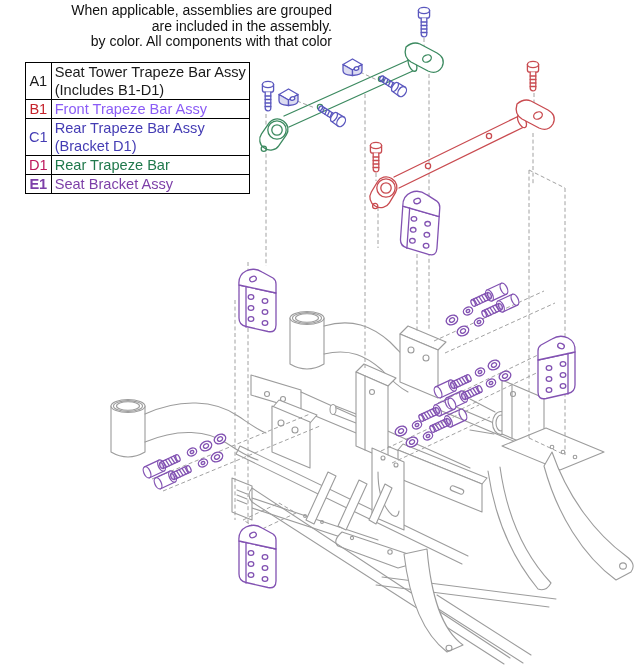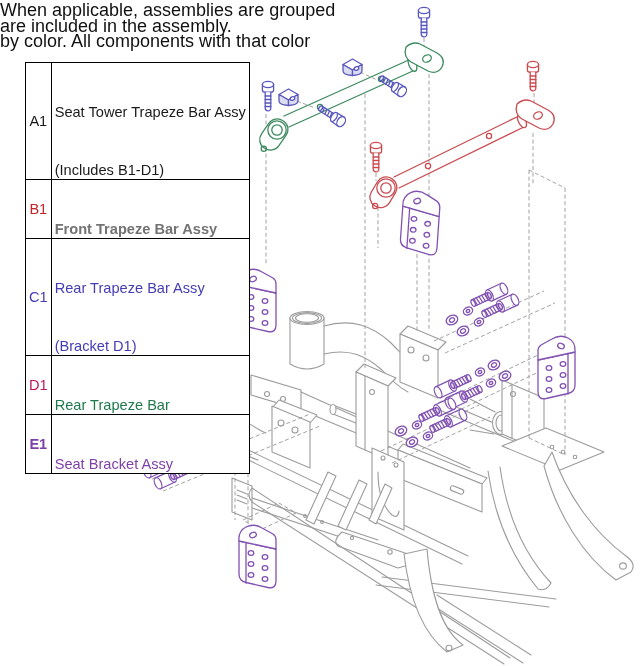--- a/index.html
+++ b/index.html
@@ -1,26 +1,26 @@
 <!DOCTYPE html>
 <html style="--c-frame: #9c9c9c; --c-dash: #a2a2a2; --c-green: #3c8a60; --c-red: #c94b50; --c-blue: #5a57be; --c-purple: #8252b2; --c-blue-fill: #dcdcf1; --c-purple-fill: #e6dcf3;"><head>
 <meta charset="utf-8">
 <style>
   html,body{margin:0;padding:0;background:#fff;}
   body{width:644px;height:666px;position:relative;overflow:hidden;
        font-family:"Liberation Sans",sans-serif;color:#111;}
-  .note{position:absolute;left:0;top:3px;width:332px;text-align:left;
-        font-size:18px;line-height:15.6px;color:#111;}
+  .note{position:absolute;left:0;top:3px;width:332px;text-align:right;
+        font-size:14px;line-height:15.6px;color:#111;}
   .note div{white-space:nowrap;}
   table.legend{position:absolute;left:25px;top:62px;border-collapse:collapse;
         background:#fff;}
   table.legend td{border:1.4px solid #000;font-size:14.6px;line-height:18px;
         padding:0 3px;vertical-align:middle;}
   td.code{text-align:center;padding:0 2px;}
-  td.lbl span{display:block;white-space:nowrap;margin-top:40px;}
+  td.lbl span{display:block;white-space:nowrap;}
   svg.diagram{position:absolute;left:0;top:0;z-index:0;}
   .z{position:relative;z-index:1;}
   
   .f  {stroke:var(--c-frame);fill:#fff;stroke-width:1.1;stroke-linejoin:round;stroke-linecap:round;}
   .fn {stroke:var(--c-frame);fill:none;stroke-width:1.1;stroke-linejoin:round;stroke-linecap:round;}
   .d  {stroke:var(--c-dash);fill:none;stroke-width:1;stroke-dasharray:4 2.6;}
   .g  {stroke:var(--c-green);fill:#fff;stroke-width:1.3;stroke-linejoin:round;stroke-linecap:round;}
   .gn {stroke:var(--c-green);fill:none;stroke-width:1.3;stroke-linecap:round;}
   .r  {stroke:var(--c-red);fill:#fff;stroke-width:1.3;stroke-linejoin:round;stroke-linecap:round;}
   .rn {stroke:var(--c-red);fill:none;stroke-width:1.3;stroke-linecap:round;}
@@ -327,21 +327,21 @@
   <tbody>
     <tr>
       <td class="code" style="color: rgb(26, 26, 26);">A1</td>
       <td class="lbl" style="color: rgb(26, 26, 26);">
         <span>Seat Tower Trapeze Bar Assy</span>
         <span>(Includes B1-D1)</span>
       </td>
     </tr>
     <tr>
       <td class="code" style="color: rgb(197, 35, 43); margin-left: 30px;">B1</td>
-      <td class="lbl" style="color: #737373; font-weight: bold;">
+      <td class="lbl" style="color: #8b5cf6;">
         <span>Front Trapeze Bar Assy</span>
       </td>
     </tr>
     <tr>
       <td class="code" style="color: rgb(68, 60, 180);">C1</td>
       <td class="lbl" style="color: rgb(68, 60, 180);">
         <span>Rear Trapeze Bar Assy</span>
         <span>(Bracket D1)</span>
       </td>
     </tr>

